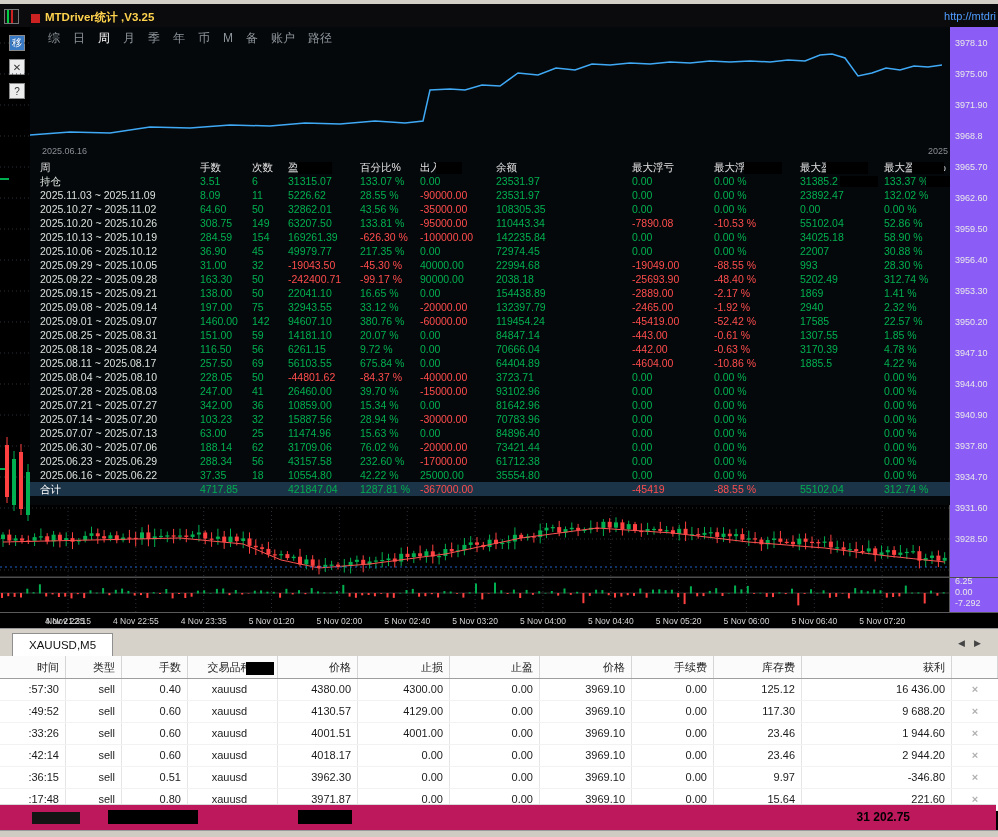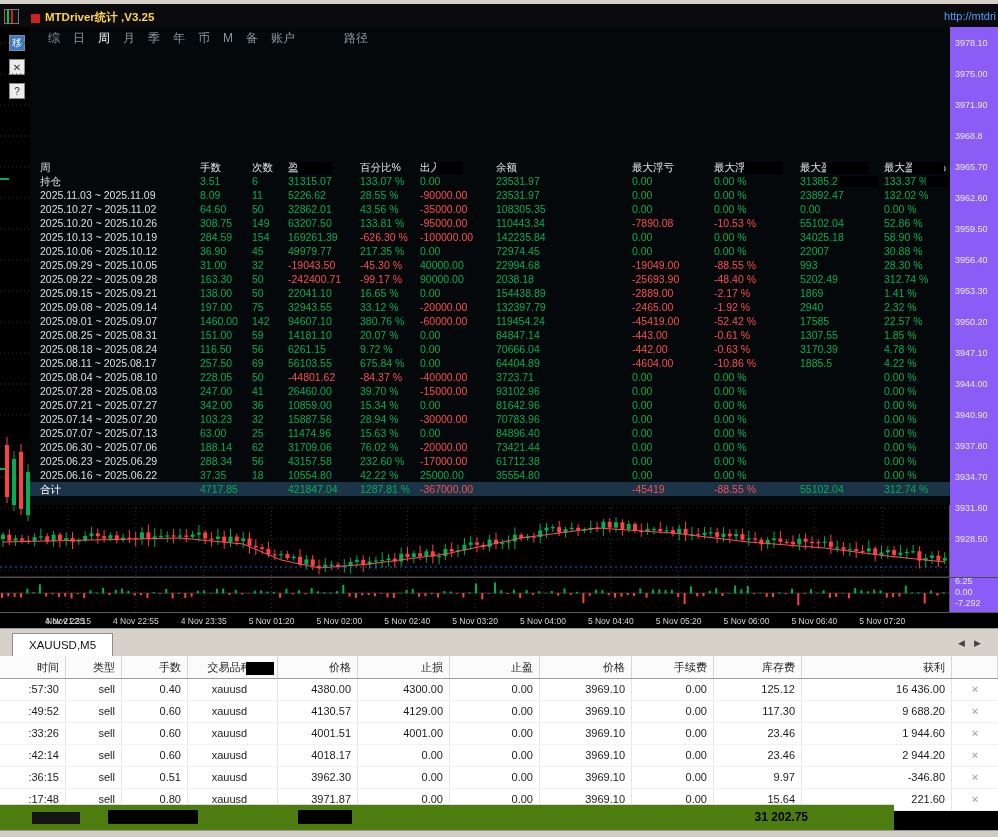--- a/index.html
+++ b/index.html
@@ -21,21 +21,21 @@
   #chart-svg{left:0;top:27px;}
   #scale-divider{left:949px;top:27px;width:1px;height:585px;background:#5a5a5a;}
   #price-scale{left:950px;top:27px;width:48px;height:585px;background:#8b5cf6;}
   .price-label{position:absolute;left:5px;font-size:9px;color:#e8e8e8;white-space:nowrap;}
   .ind-label{position:absolute;left:5px;font-size:9px;color:#e8e8e8;white-space:nowrap;}
   #ind-sep{left:0;top:577px;width:998px;height:1px;background:#4d4d4d;}
   #overlay{left:30px;top:27px;width:920px;height:478px;background:#05080b;}
   #menu-row{position:absolute;left:0;top:0;width:920px;height:22px;display:flex;align-items:center;padding-left:18px;box-sizing:border-box;}
   .mitem{font-size:12px;color:#8e969c;margin-right:13px;cursor:default;white-space:nowrap;}
   .mitem.sel{color:#ffffff;}
-  .mitem.path{margin-left:36px;}
+  .mitem.path{}
   #equity-box{position:absolute;left:0;top:22px;width:920px;height:111px;}
   #equity-start{position:absolute;left:12px;bottom:4px;font-size:9px;color:#8a8f94;}
   #equity-end{position:absolute;right:2px;bottom:4px;font-size:9px;color:#8a8f94;}
   #stats-table{position:absolute;left:0;top:133px;width:920px;}
   .srow{display:grid;grid-template-columns:160px 52px 36px 72px 60px 76px 136px 82px 86px 84px 60px;
     height:14px;line-height:14px;padding-left:10px;font-size:10.5px;}
   .srow span{white-space:nowrap;overflow:visible;}
   .srow.head span{color:#e2e2e2;}
   .pos{color:#00b050;} .neg{color:#ff4d4d;} .plain{color:#d8e0da;}
   .srow.total{background:#1c3448;}
@@ -48,21 +48,21 @@
   .tab-arrow{position:absolute;top:9px;font-size:9px;color:#444;cursor:default;}
   #tab-arrow-left{left:958px;} #tab-arrow-right{left:974px;}
   #trade-table{left:0;top:656px;width:998px;background:#fff;}
   .trow{display:grid;grid-template-columns:66px 56px 66px 90px 80px 92px 90px 92px 82px 88px 150px 46px;
     height:21px;line-height:21px;font-size:11px;color:#1b1b1b;border-bottom:1px solid #f2f2f2;}
   .trow span{text-align:right;padding-right:6px;border-right:1px solid #e6e6e6;white-space:nowrap;overflow:hidden;box-sizing:border-box;}
   .trow span.sym{text-align:center;}
   .trow span.closec{text-align:center;color:#b0b0b0;font-weight:bold;padding-right:0;border-right:none;}
   .trow.head{height:22px;line-height:22px;background:#fbfbfb;border-bottom:1px solid #9e9e9e;}
   .trow.head span{color:#222;border-right:1px solid #d6d6d6;}
-  #balance-row{left:0;top:804px;width:894px;height:26px;background:#4d7c0f;border-top:1px solid #d9d9d9;box-sizing:border-box;}
+  #balance-row{left:0;top:804px;width:996px;height:26px;background:#be185d;border-top:1px solid #d9d9d9;box-sizing:border-box;}
   #balance-total{position:absolute;right:86px;top:5px;font-size:12px;font-weight:bold;color:#000;}
   .redact{position:absolute;background:#000;}
   .redact.dim{background:#141414;}
   #status-strip{left:0;top:830px;width:998px;height:7px;background:#cfccc4;border-top:1px solid #9a9a9a;box-sizing:border-box;}
 </style>
 </head>
 <body>
 
 <div class="abs" id="frame-top"></div>
 
@@ -610,20 +610,27 @@
       <span class="mitem sel">周</span>
       <span class="mitem">月</span>
       <span class="mitem">季</span>
       <span class="mitem">年</span>
       <span class="mitem">币</span>
       <span class="mitem">M</span>
       <span class="mitem">备</span>
       <span class="mitem">账户</span>
       <span class="mitem path">路径</span>
     </div>
+  <div id="equity-box">
+    <svg id="equity-svg" width="920" height="111" viewBox="0 0 920 111">
+      <polyline id="equity-line" fill="none" stroke="#3fa9f5" stroke-width="1.5" points="0,86 40,83 80,84 120,78 160,79 200,76 240,77 275,74 310,75 345,72 375,74 393,72 400,41 420,40 435,41 452,36 470,37 488,24 508,26 526,19 545,21 562,15 580,16 600,14 620,15 640,13 660,14 680,12 700,13 720,12 740,13 758,11 775,12 790,6 802,5 815,9 828,27 842,24 856,19 870,21 884,17 898,18 912,16"></polyline>
+    </svg>
+    <div id="equity-start">2025.06.16</div>
+    <div id="equity-end">2025</div>
+  </div>
   <div id="stats-table">
     <div class="srow head" id="stats-head">
         <span>周</span>
         <span>手数</span>
         <span>次数</span>
         <span>盈利额</span>
         <span>百分比%</span>
         <span>出入金</span>
         <span>余额</span>
         <span>最大浮亏</span>

